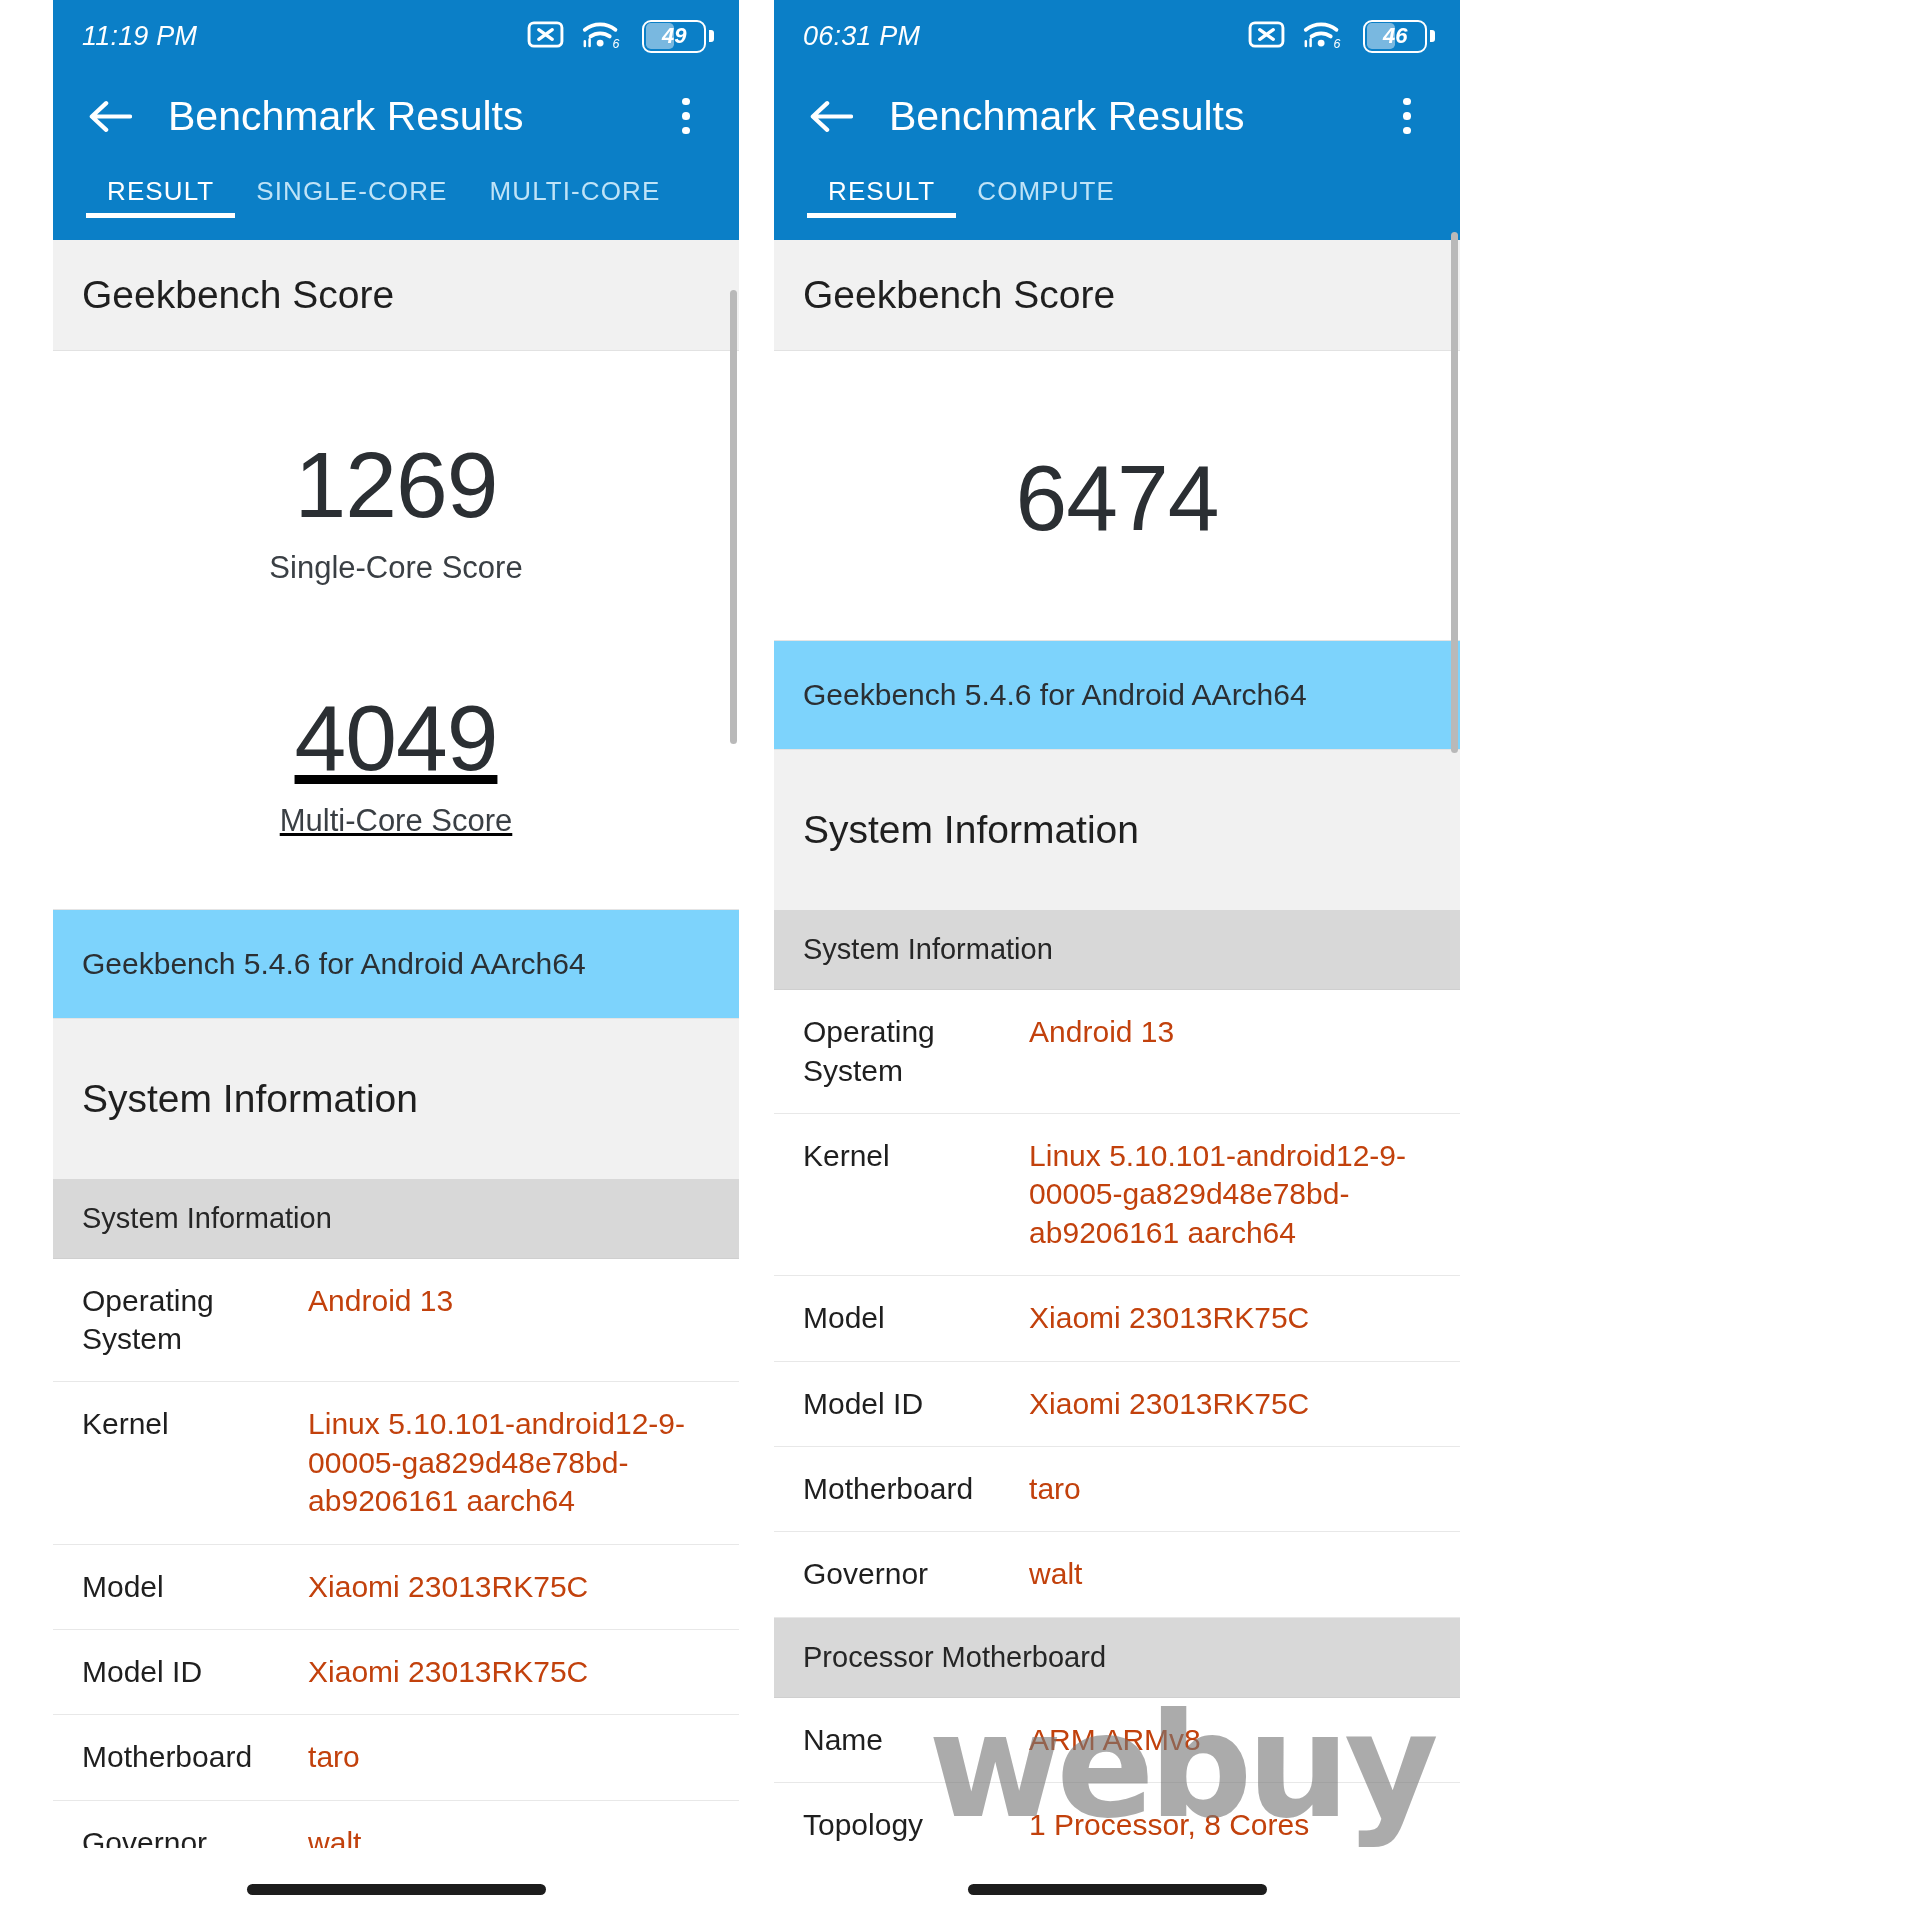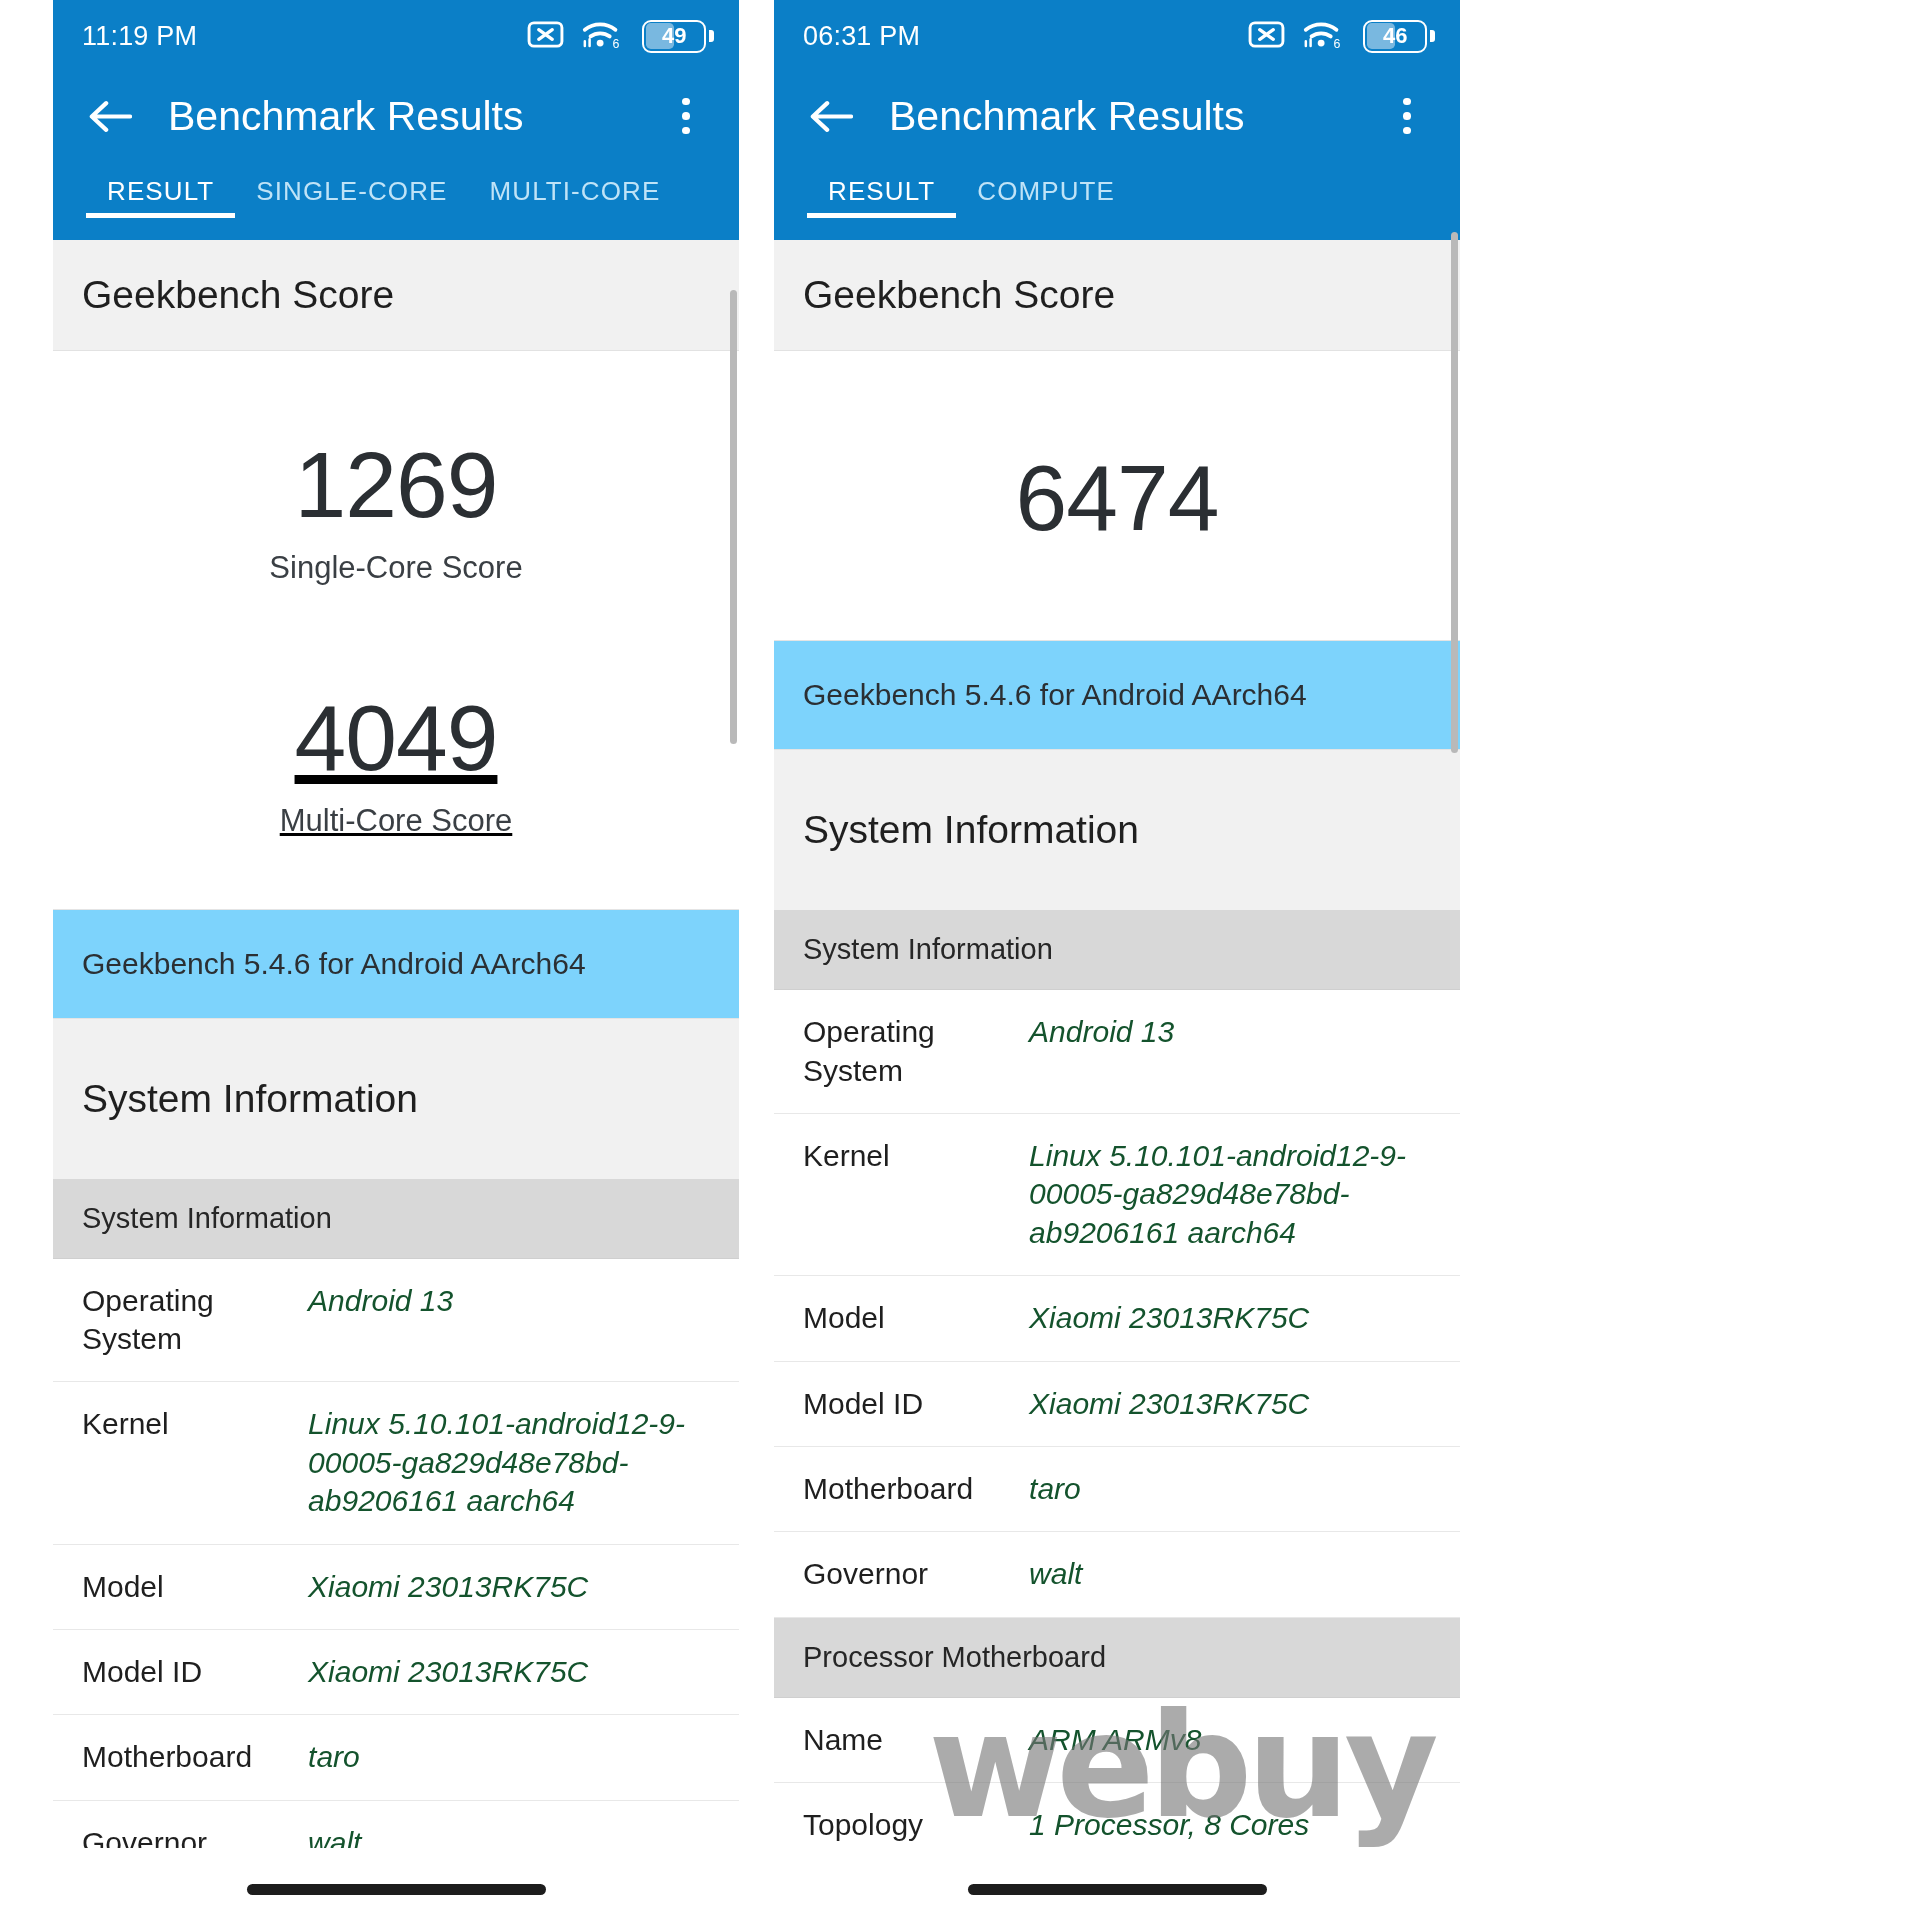--- a/index.html
+++ b/index.html
@@ -17,20 +17,21 @@
   }
   
   #phone-a{ left:53px;  width:686px; }
   #phone-b{ left:774px; width:686px; }
 
   
   .statusbar{
     height:64px; background:#0b7fc7; color:#fff;
     display:flex; align-items:center; justify-content:space-between;
     padding:8px 25px 0 29px;
+    font-style:italic;
   }
   .clock{ font-size:27px; letter-spacing:0.2px; }
   .status-icons{ display:flex; align-items:center; gap:17.4px; }
   .ic{ display:block; }
   .batt{
     position:relative; display:flex; align-items:center;
   }
   .batt-body{
     width:64px; height:33px; border:2.9px solid #fff; border-radius:9px;
     display:flex; align-items:center; justify-content:center;
@@ -85,21 +86,21 @@
 
   .subhdr{
     background:#d8d8d8; color:#262626; font-size:29px;
     padding:23px 29px; border-bottom:1px solid #cfcfcf;
   }
   .row{
     display:flex; align-items:flex-start; background:#fff;
     border-bottom:1px solid #e8e8e8; padding:23px 29px;
   }
   .row .k{ width:36%; flex:0 0 36%; font-size:30px; color:#1f1f1f; line-height:1.28; }
-  .row .v{ flex:1 1 auto; font-size:30px; color:#14532d; line-height:1.28; word-break:break-word;font-style:italic; }
+  .row .v{ flex:1 1 auto; font-size:30px; color:#c2410c; line-height:1.28; word-break:break-word; }
 
   
   .scrollthumb{
     position:absolute; right:1.9px; width:6.8px; background:#b9b9b9; border-radius:3.9px;
   }
 
   
   .navbar{ position:absolute; left:0; right:0; bottom:0; height:83px; background:#fff; display:flex; align-items:center; justify-content:center; }
   .navpill{ width:299px; height:10.6px; border-radius:5.8px; background:#1d1d1d; }
 

